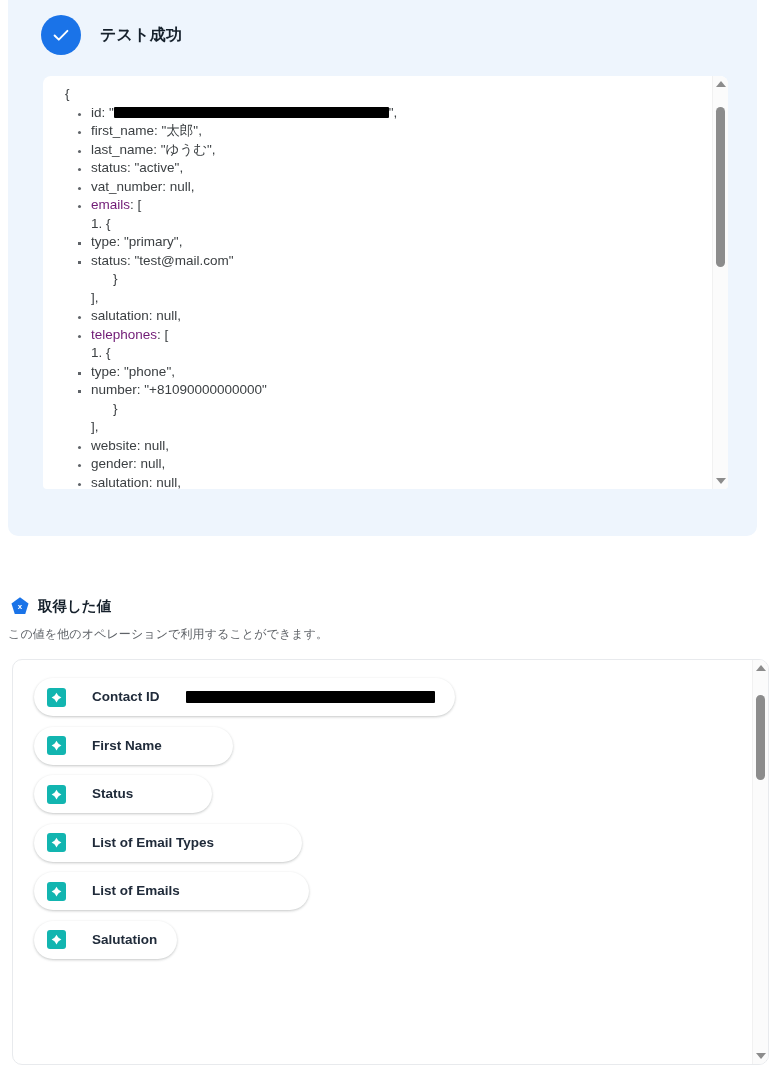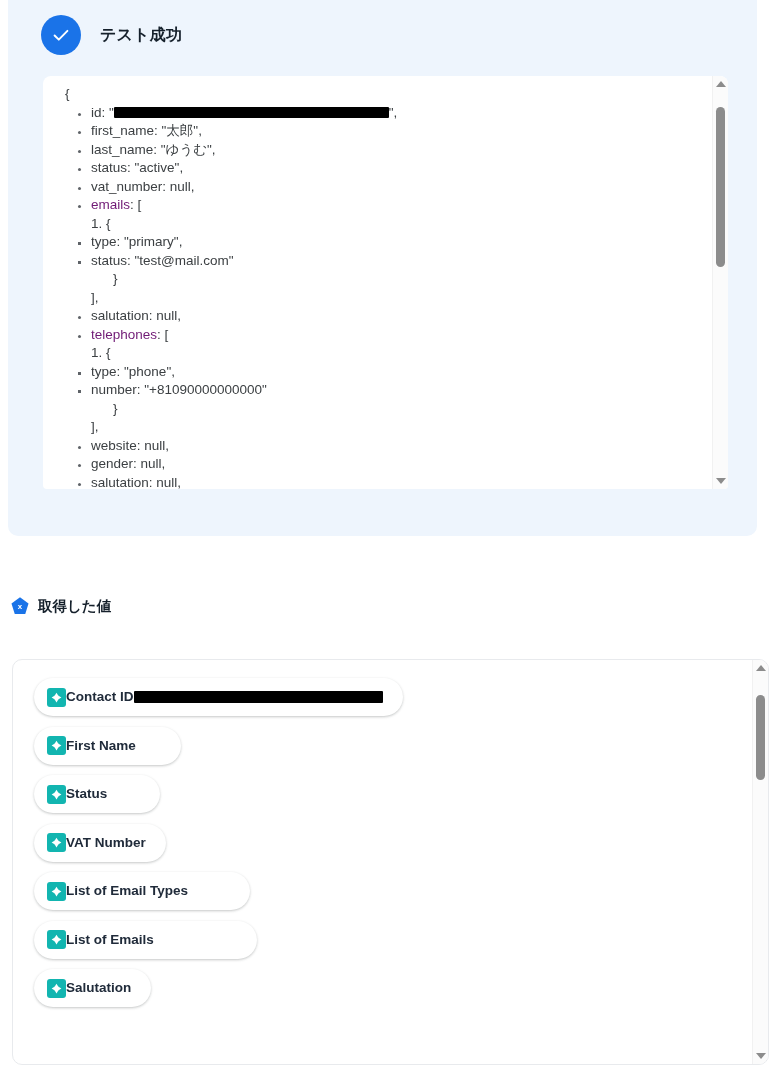--- a/index.html
+++ b/index.html
@@ -190,21 +190,21 @@
   }
   .chips-scroll {
     flex: 1 1 auto;
     position: relative;
     overflow: hidden;
     padding: 18px 0 0 21px;
   }
   .chip {
     display: inline-flex;
     align-items: center;
-    gap: 0;
+    gap: 26px;
     background: #ffffff;
     border-radius: 22px;
     height: 38px;
     padding: 0 20px 0 13px;
     margin-bottom: 10.5px;
     box-shadow: 0 1px 3px rgba(60,64,67,.20), 0 1px 2px rgba(60,64,67,.10);
     box-sizing: border-box;
     max-width: 100%;
   }
   .chip-row { display: block; line-height: 0; }
@@ -331,20 +331,21 @@
 <div class="values-section">
   <div class="values-header">
     <span class="pentagon-icon">
       <svg width="20" height="20" viewBox="0 0 24 24" aria-hidden="true">
         <path d="M12 1.6 L22.2 9 L18.3 21.6 L5.7 21.6 L1.8 9 Z" fill="#1a73e8"></path>
         <text x="12" y="15.6" text-anchor="middle" font-size="9.5" font-family="Liberation Sans, sans-serif" font-weight="bold" fill="#ffffff">x</text>
       </svg>
     </span>
     <span class="values-title">取得した値</span>
   </div>
+  <div class="values-subtitle">この値を他のオペレーションで利用することができます。</div>
 </div>
 
 <div class="chips-box">
   <div class="chips-scroll" id="chips-scroll">
       <div class="chip-row"><div class="chip">
           <span class="chip-icon">
             <svg width="13" height="13" viewBox="0 0 24 24" aria-hidden="true">
               <path d="M12 3 L17.5 12 L12 21 L6.5 12 Z" fill="#ffffff"></path>
               <path d="M3 12 L9 8.5 L9 15.5 Z" fill="#ffffff"></path>
               <path d="M21 12 L15 8.5 L15 15.5 Z" fill="#ffffff"></path>
@@ -367,30 +368,20 @@
       <div class="chip-row"><div class="chip">
           <span class="chip-icon">
             <svg width="13" height="13" viewBox="0 0 24 24" aria-hidden="true">
               <path d="M12 3 L17.5 12 L12 21 L6.5 12 Z" fill="#ffffff"></path>
               <path d="M3 12 L9 8.5 L9 15.5 Z" fill="#ffffff"></path>
               <path d="M21 12 L15 8.5 L15 15.5 Z" fill="#ffffff"></path>
             </svg>
           </span>
           <span class="chip-label">Status</span>
           <span class="chip-value">active</span>
-        </div></div>
-      <div class="chip-row"><div class="chip">
-          <span class="chip-icon">
-            <svg width="13" height="13" viewBox="0 0 24 24" aria-hidden="true">
-              <path d="M12 3 L17.5 12 L12 21 L6.5 12 Z" fill="#ffffff"></path>
-              <path d="M3 12 L9 8.5 L9 15.5 Z" fill="#ffffff"></path>
-              <path d="M21 12 L15 8.5 L15 15.5 Z" fill="#ffffff"></path>
-            </svg>
-          </span>
-          <span class="chip-label">VAT Number</span>
         </div></div>
       <div class="chip-row"><div class="chip">
           <span class="chip-icon">
             <svg width="13" height="13" viewBox="0 0 24 24" aria-hidden="true">
               <path d="M12 3 L17.5 12 L12 21 L6.5 12 Z" fill="#ffffff"></path>
               <path d="M3 12 L9 8.5 L9 15.5 Z" fill="#ffffff"></path>
               <path d="M21 12 L15 8.5 L15 15.5 Z" fill="#ffffff"></path>
             </svg>
           </span>
           <span class="chip-label">List of Email Types</span>

